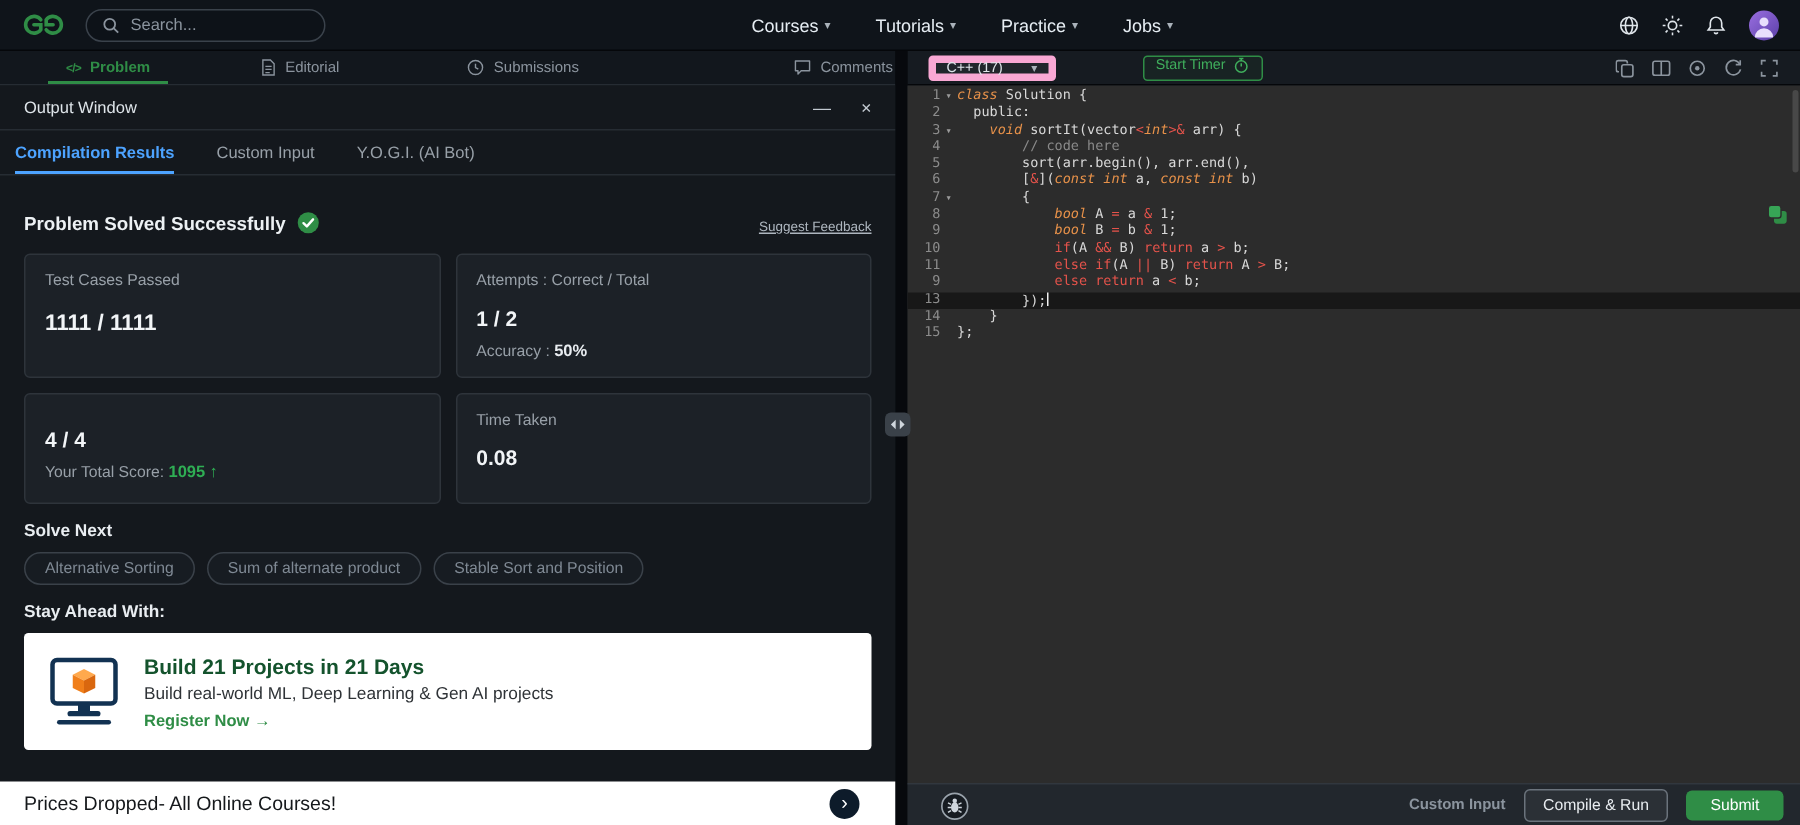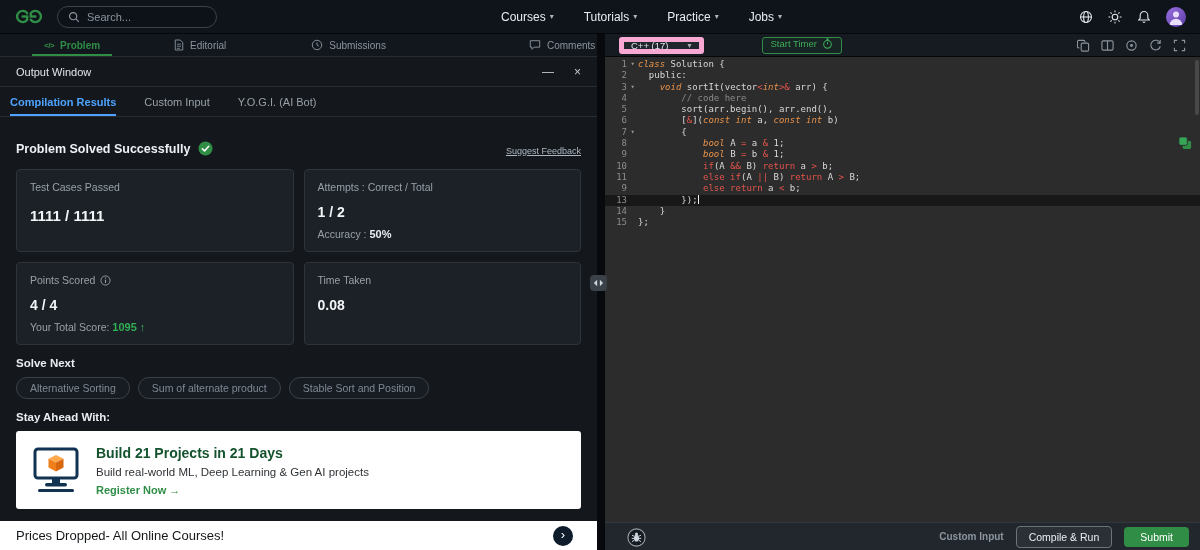--- a/index.html
+++ b/index.html
@@ -326,30 +326,20 @@
         <div class="card">
           <div class="clabel">Test Cases Passed</div>
           <div class="cvalue">1111 / 1111</div>
         </div>
         <div class="card">
           <div class="clabel">Attempts : Correct / Total</div>
           <div class="cvalue" style="margin-top:11px;font-size:14px">1 / 2</div>
           <div class="cextra"><span>Accuracy : </span><b>50%</b></div>
         </div>
         <div class="card small">
-          <div class="clabel">
-            <span>Points Scored</span>
-            <span class="ic">
-              <svg width="11" height="11" viewBox="0 0 12 12">
-                  <circle cx="6" cy="6" r="5" fill="none" stroke="#98a0a8" stroke-width="1"></circle>
-                  <line x1="6" y1="5.2" x2="6" y2="8.6" stroke="#98a0a8" stroke-width="1.2"></line>
-                  <circle cx="6" cy="3.4" r="0.8" fill="#98a0a8"></circle>
-                </svg>
-            </span>
-          </div>
           <div class="cvalue">4 / 4</div>
           <div class="cextra"><span>Your Total Score: </span><span class="green">1095</span> <span class="green">↑</span></div>
         </div>
         <div class="card small">
           <div class="clabel">Time Taken</div>
           <div class="cvalue">0.08</div>
         </div>
       </div>
       <div class="section-h">Solve Next</div>
       <div class="pills">

